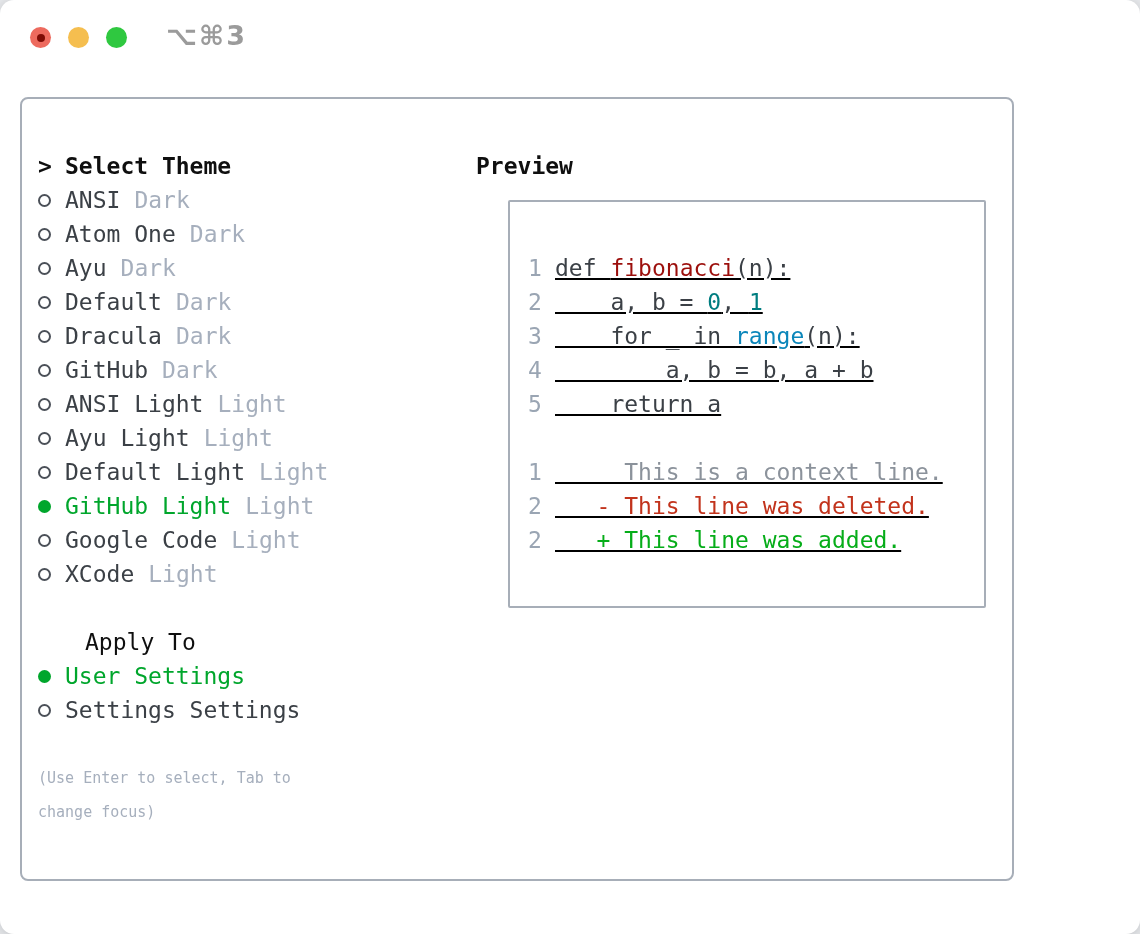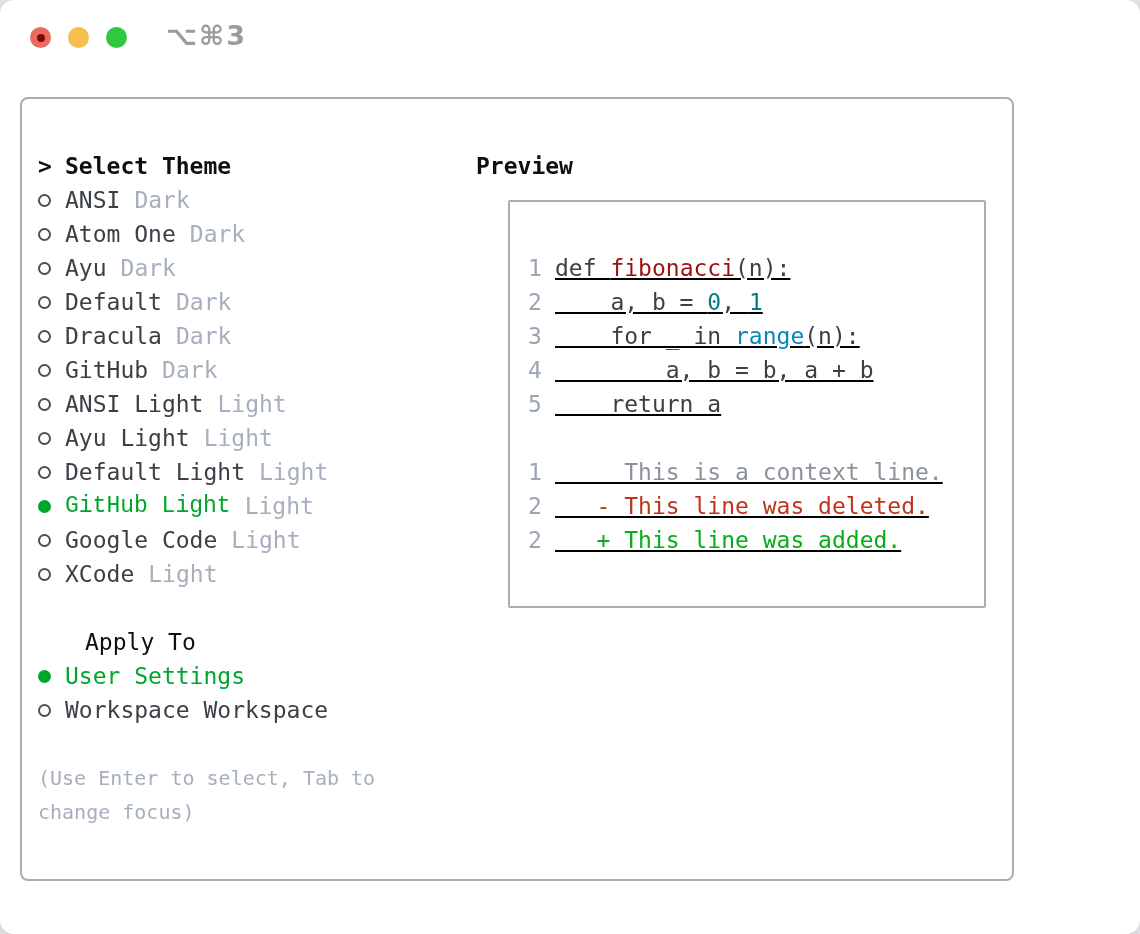--- a/index.html
+++ b/index.html
@@ -29,24 +29,24 @@
   .row { height:34px; display:flex; align-items:center; font-size:23px; color:#3b4046; }
   .row.blank { height:34px; }
   .marker { width:27px; flex:none; display:flex; align-items:center; }
   .chev { font-weight:bold; color:#0f0f0f; }
   .circle { width:13px; height:13px; box-sizing:border-box; border:2px solid #4b5058; border-radius:50%; }
   .dot { width:13px; height:13px; border-radius:50%; background:var(--green); }
   .hdr { font-weight:bold; color:#0f0f0f; }
   .subhdr { color:#0f0f0f;margin-left:20px; }
   .tname { white-space:pre; }
   .variant { white-space:pre; margin-left:14px; color:var(--muted); }
-  .row.selected .tname { color:var(--green);font-family:Liberation Mono, monospace; }
+  .row.selected .tname { color:var(--green); }
   .apply-label { white-space:pre; }
   .row.selected .apply-label { color:var(--green); }
-  .help { height:34px; display:flex; align-items:center; font-size:20px; color:var(--muted); white-space:pre; }
+  .help { height:34px; display:flex; align-items:center; font-size:15px; color:var(--muted); white-space:pre; }
   
   .preview-label { position:absolute; left:476px; top:149px; height:34px; display:flex; align-items:center;
     font-size:23px; font-weight:bold; color:#0f0f0f; }
   .preview-box {
     position:absolute; left:508px; top:200px; width:478px; height:408px;
     border:2px solid #a7aeb8; border-radius:2px; box-sizing:border-box; background:#fff;
   }
   .preview-content { position:absolute; left:18px; top:49px; }
   .pline { height:34px; display:flex; align-items:center; font-size:23px; }
   .pline .lineno { width:27px; flex:none; color:var(--lineno); white-space:pre; }
@@ -176,21 +176,21 @@
         <div class="row selected">
           <span class="marker">
             <span class="dot"></span>
           </span>
           <span class="apply-label">User Settings</span>
         </div>
         <div class="row">
           <span class="marker">
             <span class="circle"></span>
           </span>
-          <span class="apply-label">Workspace Workspace</span>
+          <span class="apply-label">Settings Settings</span>
         </div>
       </div>
     <div class="row blank"></div>
     <div class="help">(Use Enter to select, Tab to</div>
     <div class="help">change focus)</div>
   </div>
 
   <div class="preview-label">Preview</div>
 
   <div class="preview-box">

